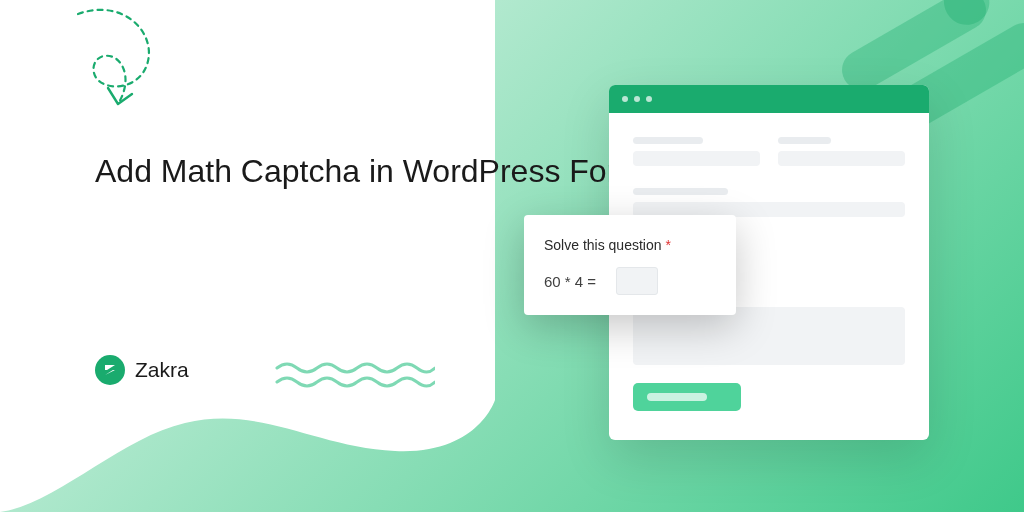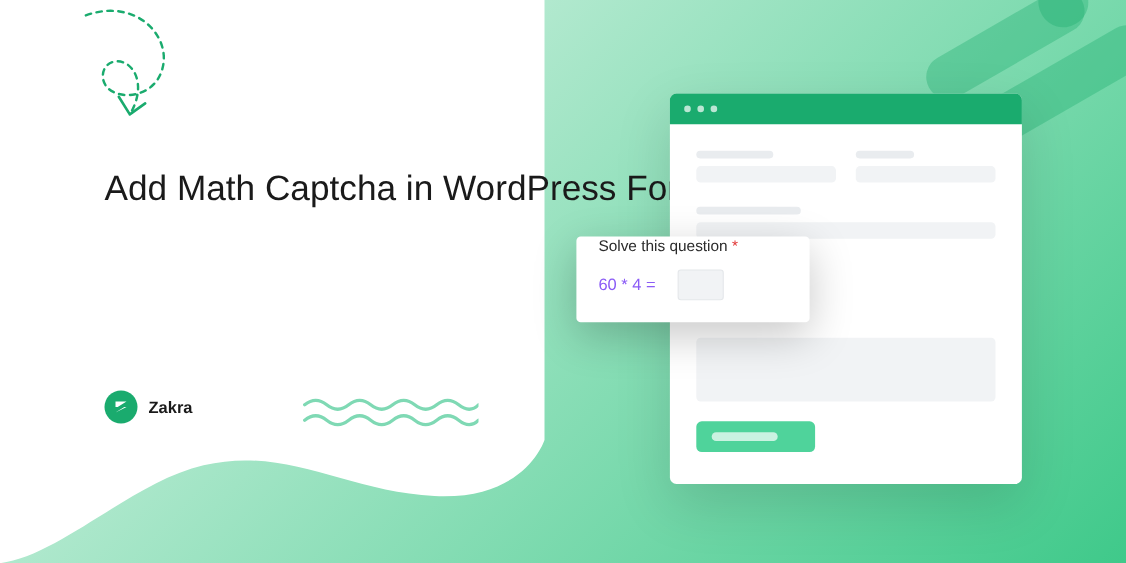--- a/index.html
+++ b/index.html
@@ -37,21 +37,21 @@
   display: flex; align-items: center; gap: 10px;
 }
 .logo-mark {
   width: 30px; height: 30px;
   background: #1aab6e;
   border-radius: 50%;
   display: flex; align-items: center; justify-content: center;
 }
 .logo-mark svg { width: 16px; height: 16px; }
 .logo-text {
-  font-size: 15px; font-weight: 700; color: #1a1a1a;
+  font-size: 21px; font-weight: 400; color: #1a1a1a;
 }
 .wavy {
   position: absolute;
   left: 275px; top: 360px;
   width: 160px; height: 30px;
 }
 .decoration-shapes {
   position: absolute;
   right: -50px; top: -50px;
   width: 280px; height: 200px;
@@ -80,29 +80,29 @@
 .label-line.w35 { width: 35%; }
 .input-line { height: 15px; background: #f1f3f5; border-radius: 4px; }
 .textarea-line { height: 58px; background: #f1f3f5; border-radius: 4px; }
 .captcha-card {
   position: absolute;
   left: -85px; top: 130px;
   width: 212px;
   background: #fff;
   border-radius: 4px;
   box-shadow: 0 12px 40px rgba(0,0,0,0.22);
-  padding: 0 20px 20px 20px;
+  padding: 22px 20px 20px 20px;
 }
 .captcha-label {
   font-size: 14px; color: #2a2a2a; margin-bottom: 14px;
 }
 .captcha-label .req { color: #e03131; }
 .captcha-row {
   display: flex; align-items: center; gap: 20px;
-  font-size: 15px; color: #8b5cf6;
+  font-size: 15px; color: #404040;
 }
 .captcha-input {
   width: 42px; height: 28px;
   background: #f1f3f5; border: 1px solid #e4e7ea; border-radius: 3px;
 }
 .submit-btn {
   width: 108px; height: 28px;
   background: #4fd39b;
   border-radius: 5px;
   margin-top: 18px;

